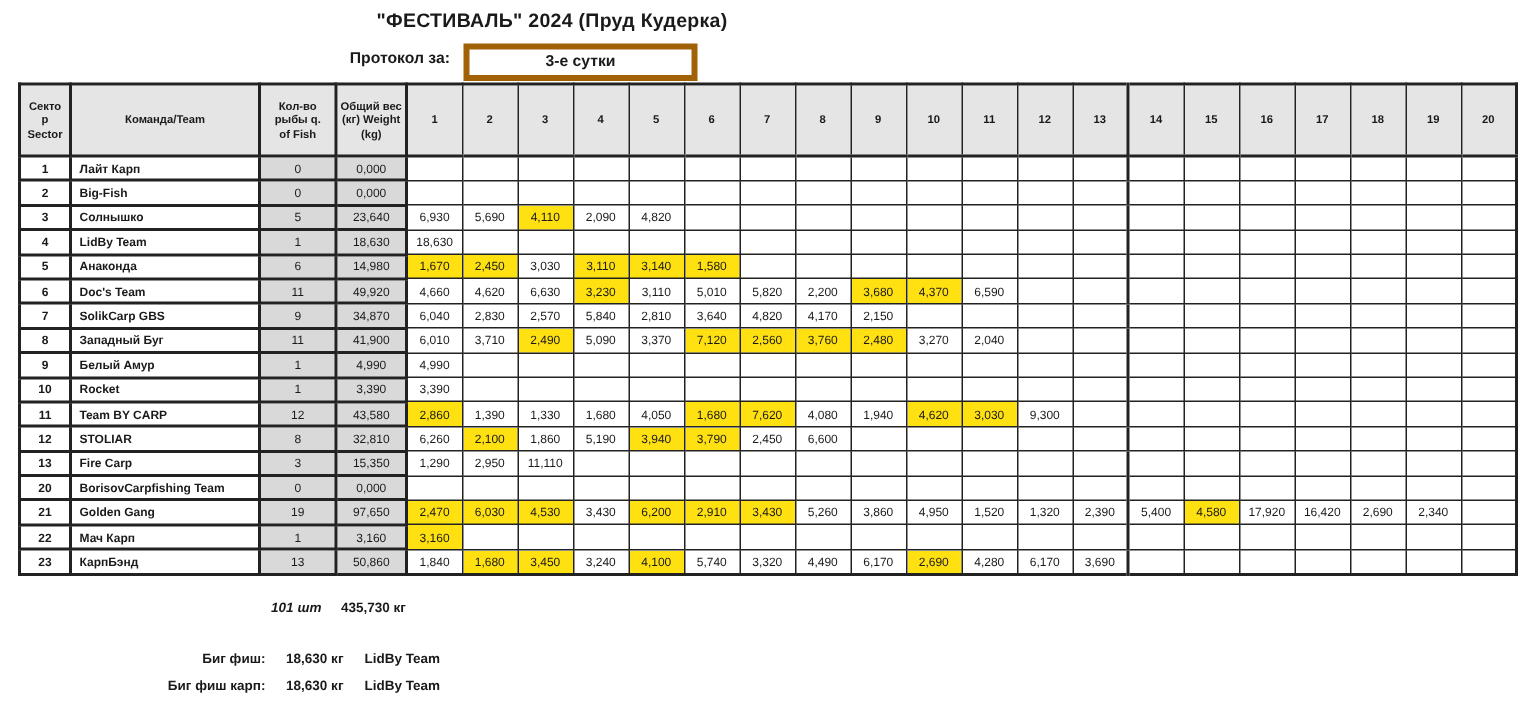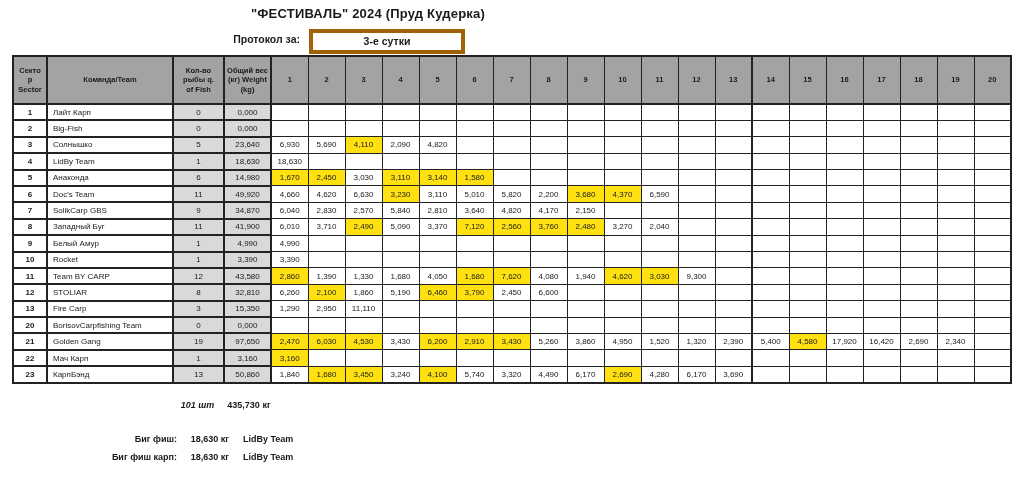--- a/index.html
+++ b/index.html
@@ -10,27 +10,27 @@
   .proto-label{position:absolute;left:0;top:33px;width:300px;text-align:right;
          font-size:10.5px;font-weight:bold;}
   .proto-box{position:absolute;left:309px;top:29px;width:148px;height:17px;
          border:4px solid #a16207;text-align:center;line-height:17px;
          font-size:10.5px;font-weight:bold;background:#fff;}
   table.grid{position:absolute;left:12px;top:55px;border-collapse:collapse;
          table-layout:fixed;border:2px solid #222;}
   .grid th,.grid td{border:1px solid #222;padding:0;overflow:hidden;white-space:nowrap;}
   .grid thead tr{height:48px;}
   .grid tbody tr{height:16.4px;}
-  .grid th{background:#a3a3a3;font-weight:bold;font-size:7.5px;line-height:1.25;
+  .grid th{background:#e5e5e5;font-weight:bold;font-size:7.5px;line-height:1.25;
          text-align:center;vertical-align:middle;}
   .hsec,.hteam,.hfish,.hweight{white-space:pre-line !important;border-width:2px !important;}
   .grid thead th{border-bottom-width:2px;}
   .grid td{font-size:8px;text-align:center;vertical-align:middle;}
   td.sec{font-weight:bold;border-width:2px;}
-  td.team{font-weight:normal;text-align:left;padding-left:5px;border-width:2px;}
+  td.team{font-weight:bold;text-align:left;padding-left:5px;border-width:2px;}
   td.fish,td.weight{background:#d9d9d9;border-width:2px;}
   td.hl{background:#ffe112;}
   .c13{border-right-width:2px !important;}
   .totals{position:absolute;top:400px;left:0;font-size:9px;font-weight:bold;}
   .tot-fish{position:absolute;left:172px;width:51px;text-align:center;font-style:italic;}
   .tot-weight{position:absolute;left:219px;width:60px;text-align:center;}
   .bigfish{position:absolute;left:12px;top:431px;}
   .bf-row{display:flex;line-height:17.6px;font-size:9px;font-weight:bold;}
   .bf-label{width:165px;text-align:right;}
   .bf-value{width:52px;text-align:right;}
@@ -398,21 +398,21 @@
         </tr>
         <tr>
           <td class="sec">12</td>
           <td class="team">STOLIAR</td>
           <td class="fish">8</td>
           <td class="weight">32,810</td>
           <td class="catch">6,260</td>
           <td class="catch hl">2,100</td>
           <td class="catch">1,860</td>
           <td class="catch">5,190</td>
-          <td class="catch hl">6,460</td>
+          <td class="catch hl">3,940</td>
           <td class="catch hl">3,790</td>
           <td class="catch">2,450</td>
           <td class="catch">6,600</td>
           <td class="catch"></td>
           <td class="catch"></td>
           <td class="catch"></td>
           <td class="catch"></td>
           <td class="catch c13"></td>
           <td class="catch"></td>
           <td class="catch"></td>

